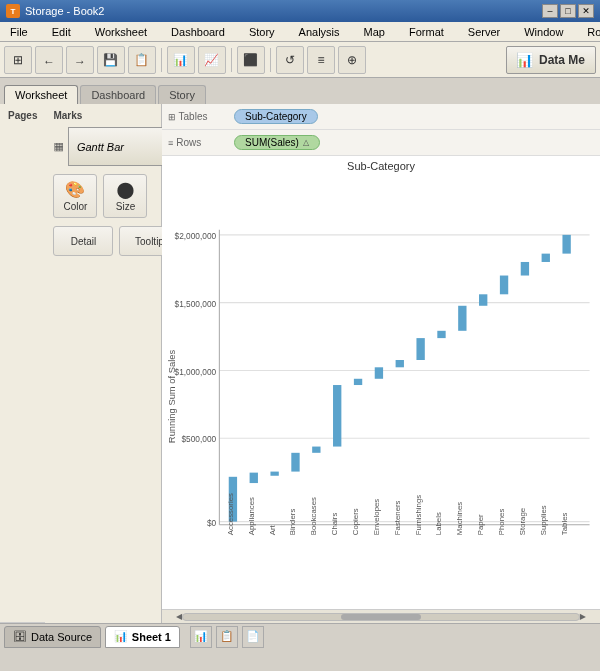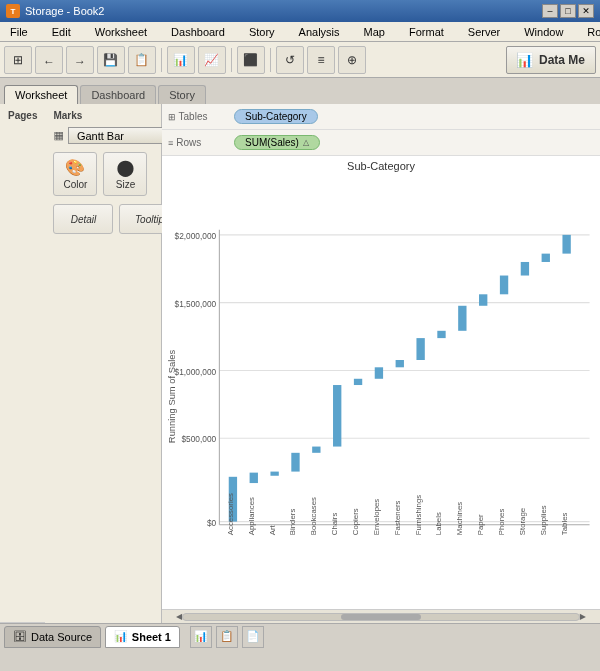--- a/index.html
+++ b/index.html
@@ -116,26 +116,27 @@
       font-weight: bold;
       color: #444;
       margin-bottom: 4px;
     }
     .panel-empty { height: 40px; }
     .marks-section { padding: 6px 8px; flex: 1; }
     .marks-title { font-size: 10px; font-weight: bold; color: #444; margin-bottom: 6px; }
     .marks-select-row { margin-bottom: 8px; }
     .marks-select {
       width: 120px;
-      height: 17px;
+      height: 39px;
       background: linear-gradient(to bottom, #f5f3ee, #e0dccc);
       border: 1px solid #999;
       font-size: 11px;
       padding: 1px 4px;
       cursor: pointer;
+      font-style: italic;
     }
     .marks-buttons {
       display: flex;
       gap: 6px;
       margin-bottom: 8px;
       flex-wrap: wrap;
     }
     .marks-btn {
       display: flex; flex-direction: column; align-items: center;
       width: 44px; height: 44px;
@@ -153,21 +154,21 @@
       display: flex; flex-direction: column; align-items: center;
       width: 60px; height: 30px;
       background: linear-gradient(to bottom, #f5f3ee, #e8e4d8);
       border: 1px solid #bbb;
       border-radius: 3px;
       cursor: pointer;
       justify-content: center;
       font-size: 10px;
       color: #333;
     }
-    .marks-row2 { display: flex; gap: 6px; font-style: italic; }
+    .marks-row2 { display: flex; gap: 6px; }
 
     
     .chart-area {
       flex: 1;
       display: flex;
       flex-direction: column;
       background: white;
       overflow: hidden;
     }
     .shelf-bar {

